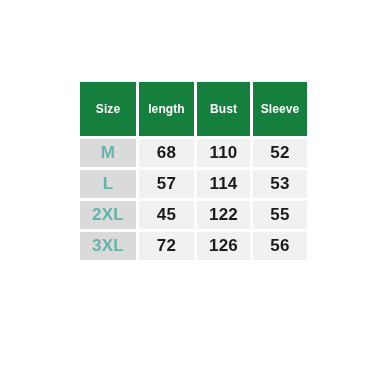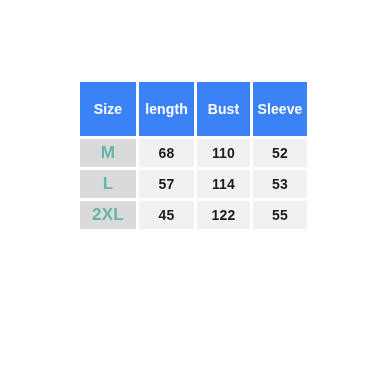--- a/index.html
+++ b/index.html
@@ -44,42 +44,42 @@
   }
 
   
   col.c-size   { width: 56px; }
   col.c-length { width: 55px; }
   col.c-bust   { width: 53px; }
   col.c-sleeve { width: 54px; }
 
   
   .head-cell {
-    background: #3b82f6;
+    background: #15803d;
     color: #ffffff;
     height: 54px;
-    font-size: 14px;
+    font-size: 12px;
     letter-spacing: 0.1px;
   }
 
   
   .size-cell {
     background: #d9dad9;
     color: #66b3ab;
     height: 28px;
     font-size: 17px;
     letter-spacing: 0.2px;
   }
 
   
   .value-cell {
     background: #f0f1f1;
     color: #1b1b1b;
     height: 28px;
-    font-size: 14px;
+    font-size: 17px;
     letter-spacing: 0.2px;
   }
 </style>
 </head>
 <body>
 
 <div class="canvas">
 
   <table class="size-chart">
     <colgroup>
@@ -108,16 +108,22 @@
         <td class="value-cell">57</td>
         <td class="value-cell">114</td>
         <td class="value-cell">53</td>
       </tr>
       <tr>
         <td class="size-cell">2XL</td>
         <td class="value-cell">45</td>
         <td class="value-cell">122</td>
         <td class="value-cell">55</td>
       </tr>
+      <tr>
+        <td class="size-cell">3XL</td>
+        <td class="value-cell">72</td>
+        <td class="value-cell">126</td>
+        <td class="value-cell">56</td>
+      </tr>
     </tbody>
   </table>
 
 </div>
 
 </body></html>

